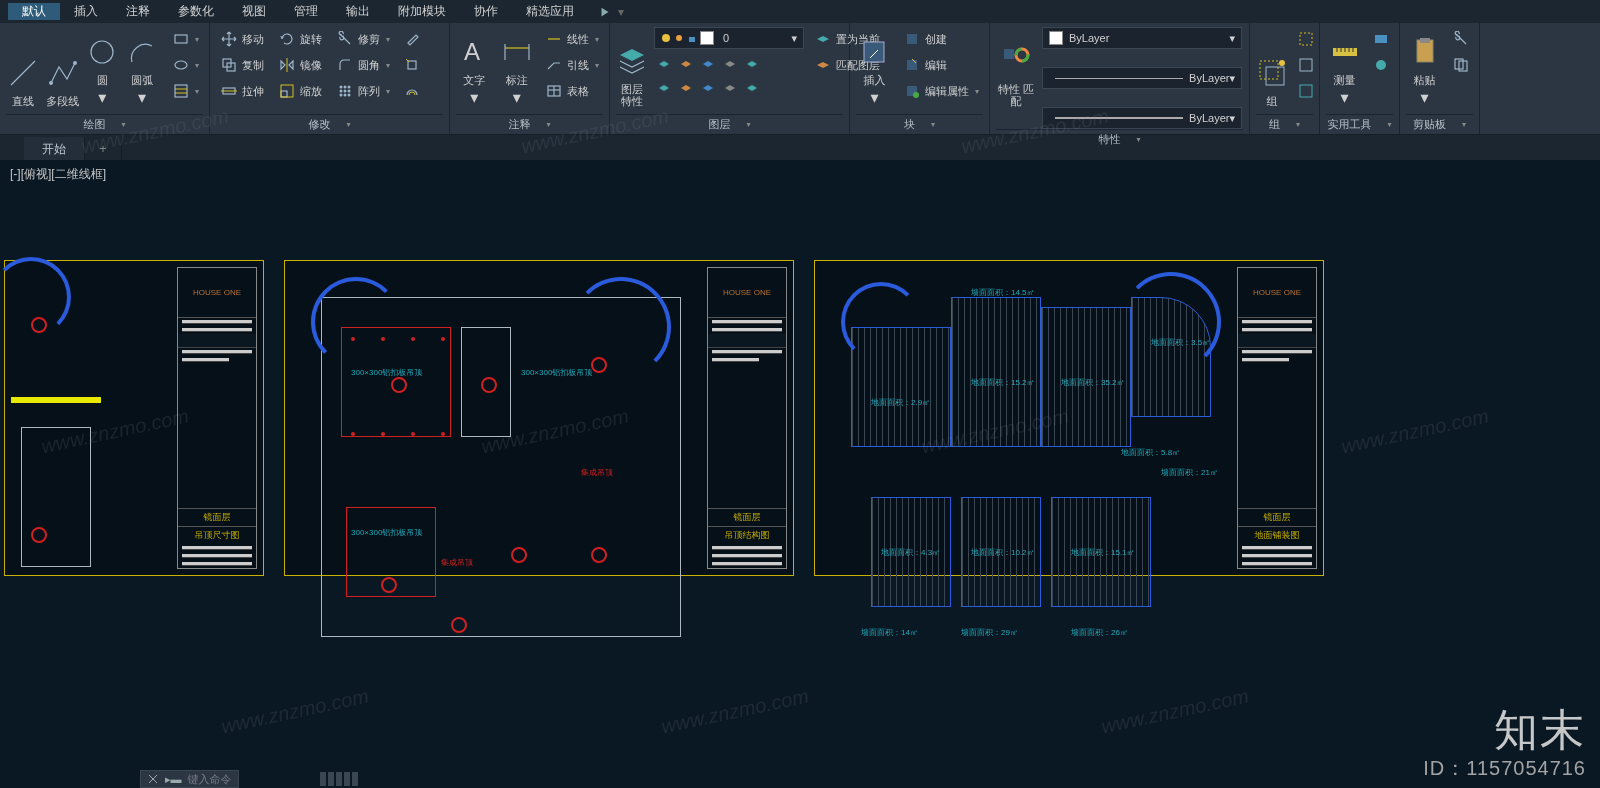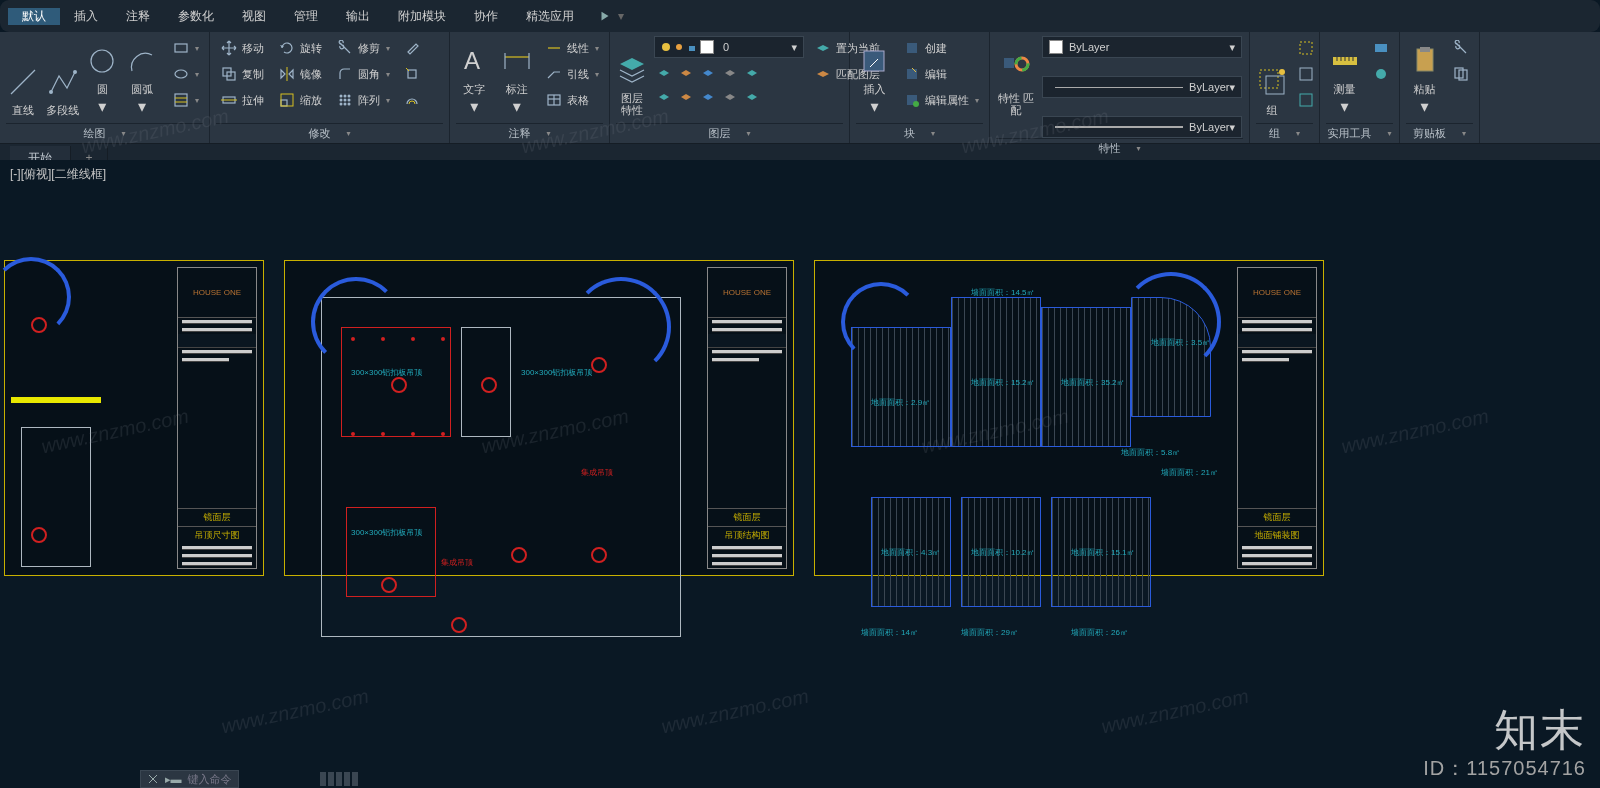--- a/index.html
+++ b/index.html
@@ -1,19 +1,19 @@
 <!DOCTYPE html>
 <html><head>
 <meta charset="utf-8">
 <style>
 * { margin: 0; padding: 0; box-sizing: border-box; font-family: "Microsoft YaHei", "Segoe UI", sans-serif; }
 body { width: 1600px; height: 788px; background: #0a1824; overflow: hidden; position: relative; color: #d0d0d0; }
 
 
-.menubar { display: flex; height: 32px; background: #1b2631; align-items: center; padding-left: 8px; font-size: 12px; border-radius: 9px; }
+.menubar { display: flex; height: 23px; background: #1b2631; align-items: center; padding-left: 8px; font-size: 12px; }
 .menubar .mi { padding: 0 14px; color: #d0d0d0; cursor: pointer; }
 .menubar .mi.active { background: #2f5b7a; color: #fff; }
 .menubar .qat { margin-left: 10px; display: flex; gap: 6px; align-items: center; }
 .menubar .qat svg { width: 14px; height: 14px; }
 
 
 .ribbon { height: 112px; background: #2b3642; display: flex; border-bottom: 1px solid #151d25; }
 .panel { border-right: 1px solid #1b242e; display: flex; flex-direction: column; justify-content: space-between; padding: 4px 6px 0 6px; }
 .panel-body { display: flex; gap: 6px; align-items: flex-start; flex: 1; }
 .panel-title { font-size: 11px; color: #b8c0c8; text-align: center; padding: 2px 0; border-top: 1px solid #1b242e; display: flex; justify-content: center; align-items: center; gap: 16px; }
@@ -28,21 +28,21 @@
 .smbtn .ic { width: 18px; height: 18px; display: flex; align-items: center; justify-content: center; }
 .smbtn .dd { font-size: 8px; color: #888; margin-left: 2px; }
 
 .icongrid { display: grid; grid-template-columns: repeat(4, 22px); grid-auto-rows: 22px; gap: 2px; }
 .icongrid .cell { display: flex; align-items: center; justify-content: center; cursor: pointer; }
 .prop-combo { background: #1b242e; border: 1px solid #3a4652; height: 22px; min-width: 200px; display: flex; align-items: center; padding: 0 6px; font-size: 11px; color: #d0d0d0; justify-content: space-between; }
 .prop-combo .sw { width: 14px; height: 14px; border: 1px solid #888; margin-right: 6px; }
 .prop-combo .line { flex: 1; height: 1px; background: #aaa; margin: 0 6px; }
 
 
-.filetabs { height: 26px; background: #1b2631; display: flex; align-items: flex-end; padding-left: 10px; gap: 0; }
+.filetabs { height: 26px; background: #1b2631; display: flex; align-items: flex-end; padding-left: 24px; gap: 0; }
 .ftab { height: 24px; padding: 0 18px; background: #232e3a; color: #c0c8d0; font-size: 12px; display: flex; align-items: center; border-right: 1px solid #151d25; cursor: pointer; position: relative; }
 .ftab .close { margin-left: 8px; color: #888; font-size: 14px; }
 .ftab .dirty { margin-left: 4px; color: #aaa; }
 .ftab.plus { width: 30px; justify-content: center; background: #1b2631; color: #888; }
 
 
 .viewport { position: absolute; top: 160px; left: 0; right: 0; bottom: 18px; background: #0a1824; }
 .vp-label { position: absolute; top: 6px; left: 10px; font-size: 12px; color: #c8c8c8; }
 .drawings { position: absolute; top: 100px; left: 4px; right: 0; height: 316px; display: flex; gap: 20px; }
 .sheet { border: 1px solid #c8b000; background: #061018; position: relative; flex-shrink: 0; }

